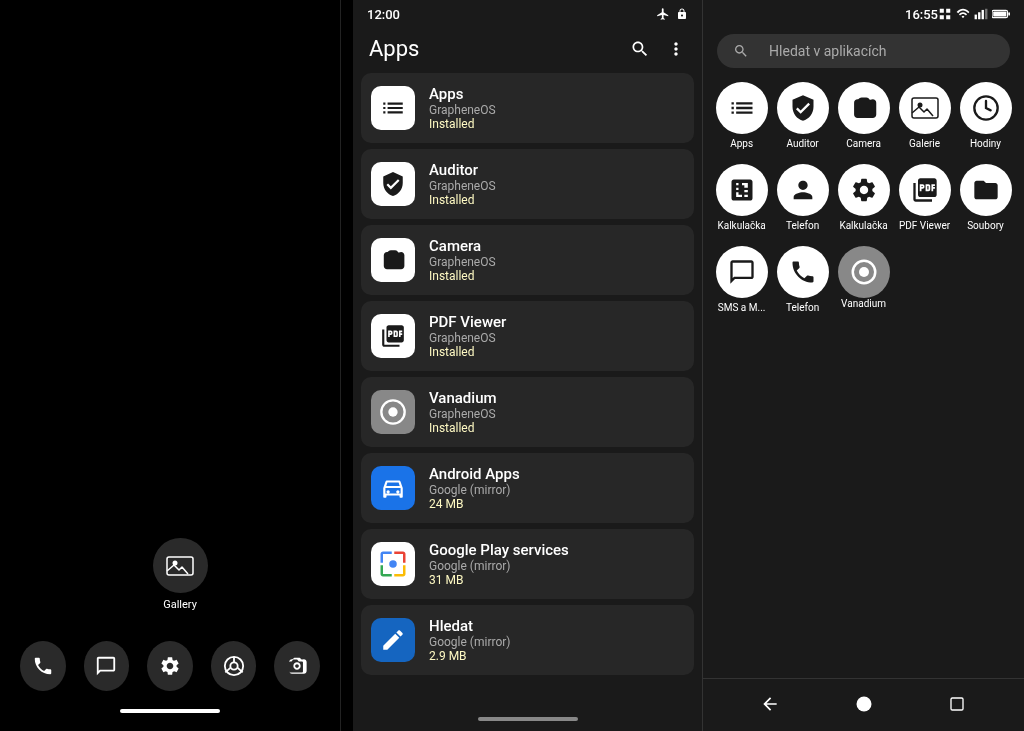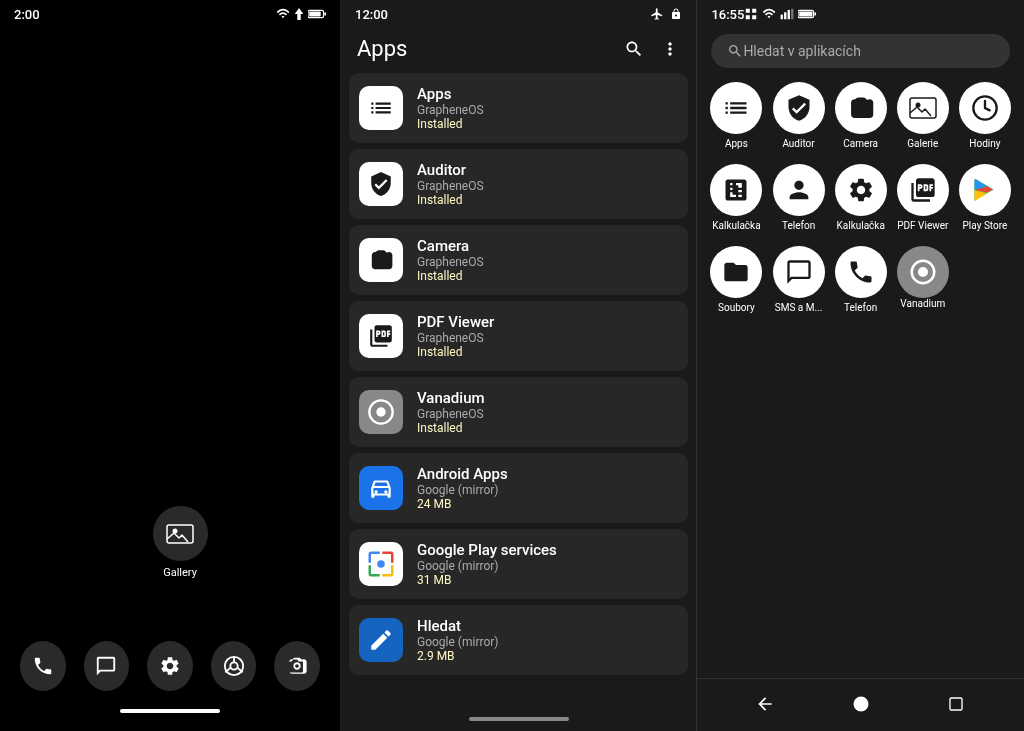--- a/index.html
+++ b/index.html
@@ -49,21 +49,21 @@
       display: flex;
       flex-direction: column;
       justify-content: flex-end;
       padding-bottom: 10px;
     }
 
     .gallery-icon-wrapper {
       display: flex;
       flex-direction: column;
       align-items: center;
-      margin-bottom: 52px;
+      margin-bottom: 20px;
       margin-left: 20px;
     }
     .app-icon-circle {
       width: 55px;
       height: 55px;
       border-radius: 50%;
       background: #2a2a2a;
       display: flex;
       align-items: center;
       justify-content: center;
@@ -101,20 +101,21 @@
     }
 
     
     .screen2 {
       width: 372px;
       height: 731px;
       background: #1a1a1a;
       display: flex;
       flex-direction: column;
       border-right: 1px solid #333;
+      margin-left: 12px;
     }
 
     .screen2-status {
       display: flex;
       justify-content: space-between;
       align-items: center;
       padding: 6px 14px;
       height: 28px;
       background: #1a1a1a;
     }
@@ -203,21 +204,21 @@
     .screen3 {
       width: 341px;
       height: 731px;
       background: #1a1a1a;
       display: flex;
       flex-direction: column;
     }
 
     .screen3-status {
       display: flex;
-      justify-content: flex-start;
+      justify-content: flex-end;
       align-items: center;
       padding: 6px 14px;
       height: 28px;
     }
     .screen3-status .time {
       color: #fff;
       font-size: 13px;
       font-weight: 500;
     }
     .screen3-status-icons {
@@ -226,21 +227,21 @@
       align-items: center;
     }
 
     .search-bar {
       margin: 6px 14px 14px;
       background: #333;
       border-radius: 30px;
       display: flex;
       align-items: center;
       padding: 9px 16px;
-      gap: 0;
+      gap: 20px;
     }
     .search-bar .search-text {
       color: #aaa;
       font-size: 14px;
     }
 
     .app-grid {
       display: grid;
       grid-template-columns: repeat(5, 1fr);
       gap: 14px 4px;
@@ -318,39 +319,20 @@
 
     
     .markup-icon-bg {
       background: #1565c0;
     }
   </style>
 </head>
 <body>
 
 <div class="screen1">
-  <div class="status-bar">
-    <span class="time">2:00</span>
-    <div class="status-icons">
-
-      <svg width="14" height="12" viewBox="0 0 24 18" fill="white">
-        <path d="M1 5.5C4.5 2 9 0 12 0s7.5 2 11 5.5l-2 2C18 5 15.2 3 12 3S6 5 4 7.5l-3-2zM5 9.5C7 7.5 9.4 6 12 6s5 1.5 7 3.5l-2 2C15.5 10 13.8 9 12 9s-3.5 1-5 2.5l-2-2zm4.5 4L12 16l2.5-2.5C13.5 12.5 12.8 12 12 12s-1.5.5-2.5 1.5z"></path>
-      </svg>
-
-      <svg width="10" height="12" viewBox="0 0 10 14" fill="white">
-        <path d="M5 0L0 7h3v7h4V7h3z"></path>
-      </svg>
-
-      <svg width="18" height="10" viewBox="0 0 22 11" fill="white">
-        <rect x="0" y="1" width="19" height="9" rx="2" ry="2" stroke="white" stroke-width="1.5" fill="none"></rect>
-        <rect x="1.5" y="2.5" width="14" height="6" rx="1" fill="white"></rect>
-        <rect x="20" y="3.5" width="2" height="4" rx="1" fill="white"></rect>
-      </svg>
-    </div>
-  </div>
 
   <div class="screen1-content">
     <div class="gallery-icon-wrapper">
       <div class="app-icon-circle">
 
         <svg width="28" height="24" viewBox="0 0 28 24" fill="white">
           <rect x="1" y="3" width="26" height="18" rx="2" stroke="white" stroke-width="1.5" fill="none"></rect>
           <circle cx="9" cy="9" r="2.5" fill="white"></circle>
           <path d="M1 17l7-6 5 5 3-3 6 7" stroke="white" stroke-width="1.5" fill="none" stroke-linejoin="round"></path>
         </svg>
@@ -656,31 +638,20 @@
 
     <div class="grid-app-item">
       <div class="grid-icon">
         <svg width="28" height="28" viewBox="0 0 24 24" fill="#1a1a1a">
           <path d="M20 2H8c-1.1 0-2 .9-2 2v12c0 1.1.9 2 2 2h12c1.1 0 2-.9 2-2V4c0-1.1-.9-2-2-2zm-8.5 7.5c0 .83-.67 1.5-1.5 1.5H9v2H7.5V7H10c.83 0 1.5.67 1.5 1.5v1zm5 2c0 .83-.67 1.5-1.5 1.5h-2.5V7H15c.83 0 1.5.67 1.5 1.5v3zm4-3H19v1h1.5V11H19v2h-1.5V7h3v1.5zM9 9.5h1v-1H9v1zM4 6H2v14c0 1.1.9 2 2 2h14v-2H4V6zm10 5.5h1v-3h-1v3z"></path>
         </svg>
       </div>
       <span class="grid-app-label">PDF Viewer</span>
     </div>
 
-    <div class="grid-app-item">
-      <div class="grid-icon playstore-icon">
-        <svg width="28" height="28" viewBox="0 0 24 24">
-          <path d="M3 20.5v-17c0-.83 1-.99 1.5-.5l15 8.5-15 8.5C3.99 21.49 3 21.33 3 20.5z" fill="#4CAF50"></path>
-          <path d="M3 12L3 3.5c0-.83 1-.99 1.5-.5L14 9l-11 3z" fill="#2196F3"></path>
-          <path d="M3 12l11 3-9.5 5.5C3.99 21.49 3 21.33 3 20.5V12z" fill="#FFC107"></path>
-          <path d="M14 9l4.5 2.5-4.5 2.5L3 12l11-3z" fill="#F44336"></path>
-        </svg>
-      </div>
-      <span class="grid-app-label">Play Store</span>
-    </div>
 
     <div class="grid-app-item">
       <div class="grid-icon">
         <svg width="28" height="28" viewBox="0 0 24 24" fill="#1a1a1a">
           <path d="M10 4H4c-1.1 0-2 .9-2 2v12c0 1.1.9 2 2 2h16c1.1 0 2-.9 2-2V8c0-1.1-.9-2-2-2h-8l-2-2z"></path>
         </svg>
       </div>
       <span class="grid-app-label">Soubory</span>
     </div>
 

